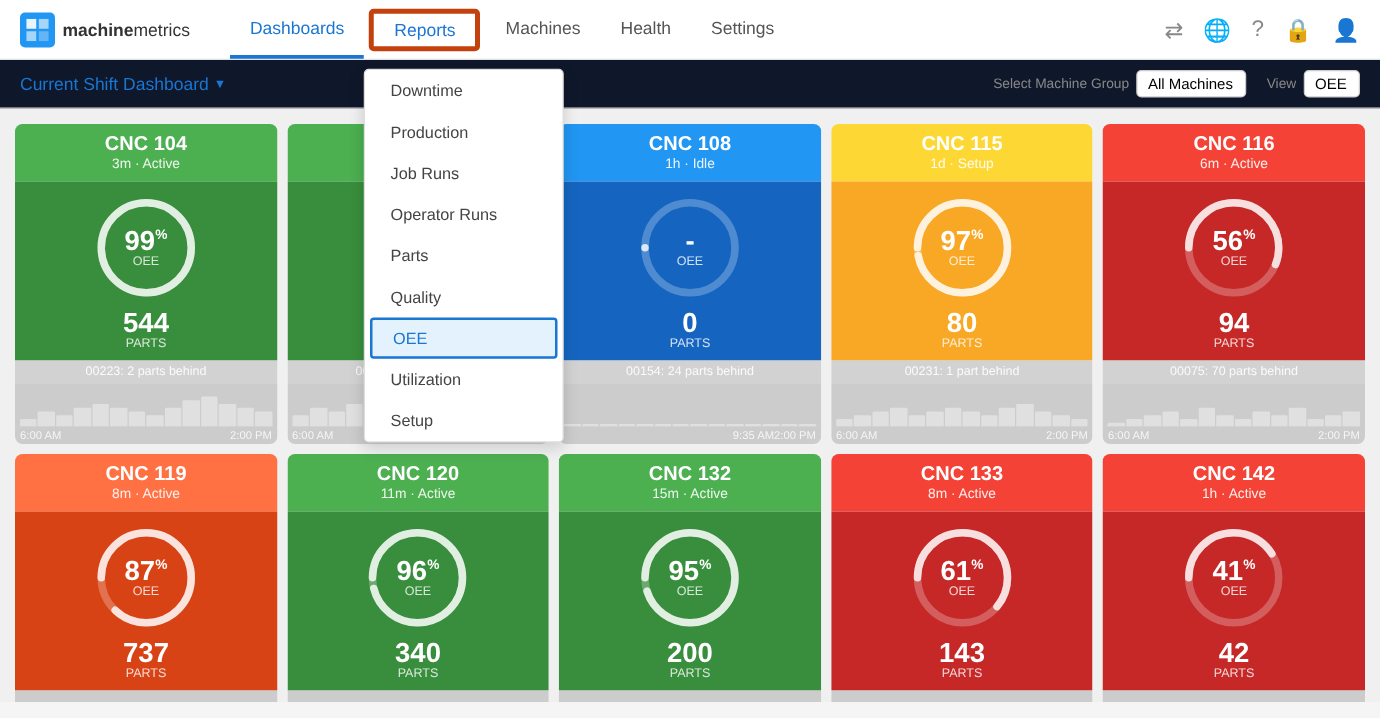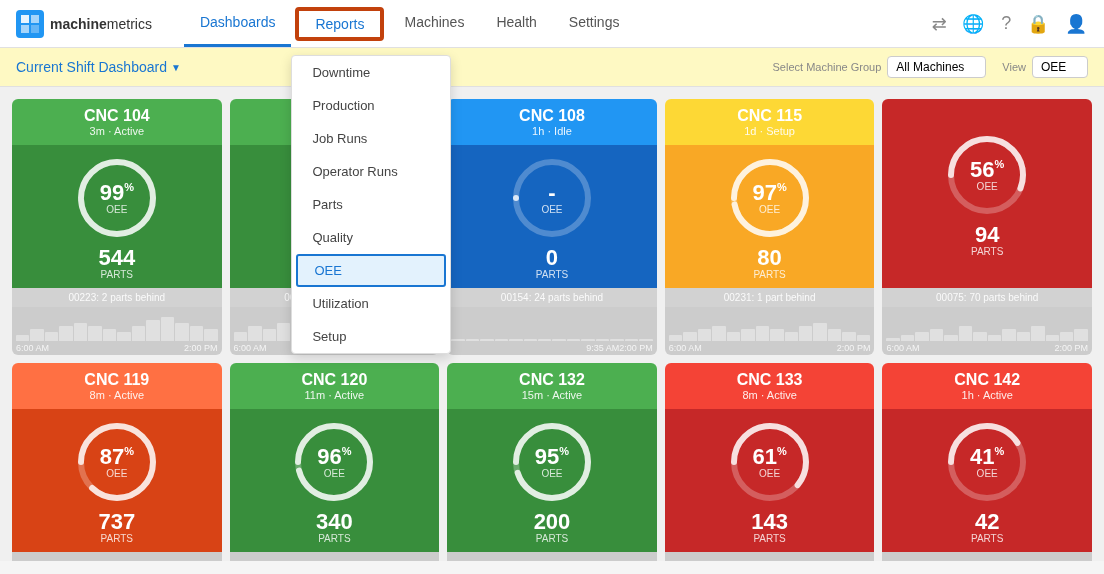--- a/index.html
+++ b/index.html
@@ -82,38 +82,38 @@
       margin: 0 4px;
       padding: 7px 16px;
     }
 
     
     .sub-header {
       display: flex;
       align-items: center;
       justify-content: space-between;
       padding: 8px 16px;
-      background: #fef9c3;
+      background: #0f172a;
       border-bottom: 1px solid #e0e0e0;
     }
     .dashboard-title {
       color: #1976d2;
       font-size: 14px;
       cursor: pointer;
       display: flex;
       align-items: center;
       gap: 4px;
     }
     .sub-header-right { display: flex; align-items: center; gap: 16px; font-size: 12px; color: #555; }
     .select-group { display: flex; align-items: center; gap: 6px; }
     .select-label { font-size: 11px; color: #888; }
     .select-box {
       border: 1px solid #ccc;
       border-radius: 4px;
-      padding: 3px 20px 3px 8px;
+      padding: 3px 9px 3px 8px;
       font-size: 12px;
       background: white;
       appearance: none;
       cursor: pointer;
     }
 
     
     .grid-container {
       padding: 12px;
       display: grid;
@@ -464,20 +464,24 @@
         <div class="timeline-bar" style="height:12px; flex:1; background:rgba(255,255,255,0.4); border-radius:1px 1px 0 0;"></div>
         <div class="timeline-bar" style="height:9px; flex:1; background:rgba(255,255,255,0.4); border-radius:1px 1px 0 0;"></div>
         <div class="timeline-bar" style="height:6px; flex:1; background:rgba(255,255,255,0.4); border-radius:1px 1px 0 0;"></div>
     </div>
     <div class="timeline-times bg-yellow" style="display:flex; justify-content:space-between; padding:2px 4px; font-size:9px; color:rgba(255,255,255,0.8); background: rgba(0,0,0,0.15);">
       <span>6:00 AM</span>
       <span>2:00 PM</span>
     </div>
   </div>
     <div class="machine-card">
+    <div class="card-header bg-red">
+      <div class="machine-name">CNC 116</div>
+      <div class="machine-status">6m · Active</div>
+    </div>
     <div class="card-body bg-red-dark">
       <div class="oee-circle">
         <svg width="90" height="90" viewBox="0 0 90 90">
           <circle class="circle-track" cx="45" cy="45" r="36"></circle>
           <circle fill="none" stroke="rgba(255,255,255,0.8)" stroke-width="6" stroke-linecap="round" cx="45" cy="45" r="36" stroke-dasharray="126.66901579274047 99.52565526572464" transform="rotate(-90 45 45)"></circle>
         </svg>
         <div class="oee-value">
           <div class="oee-percent">56<sup style="font-size:11px">%</sup></div>
           <div class="oee-label">OEE</div>
         </div>

